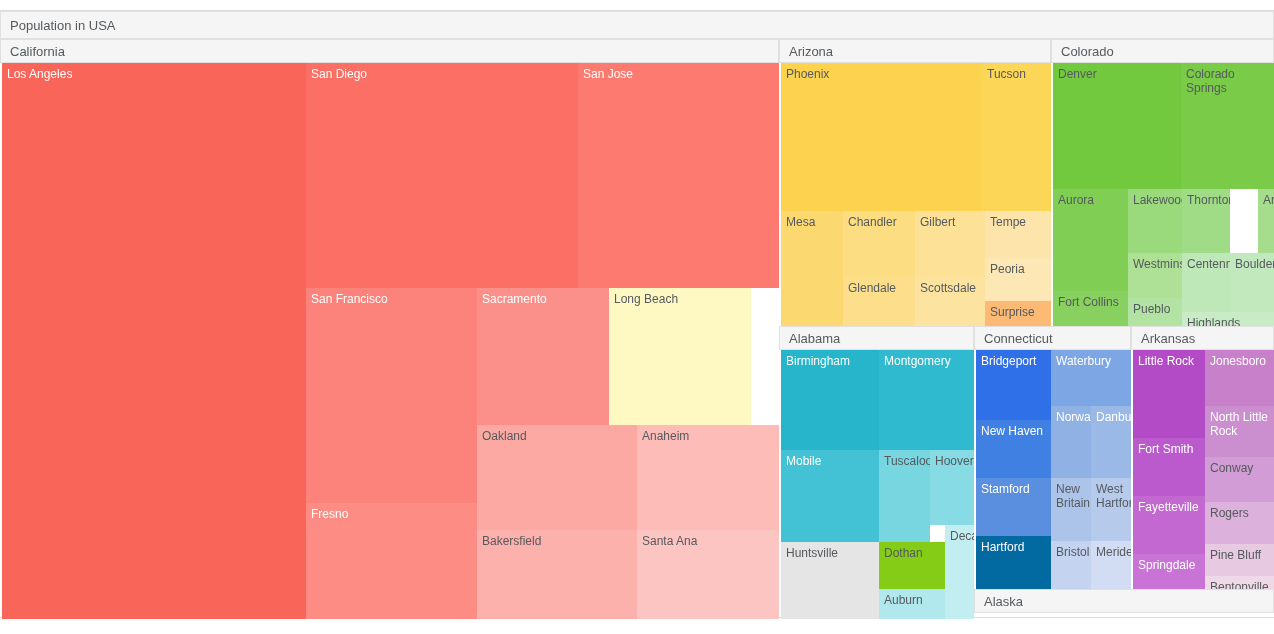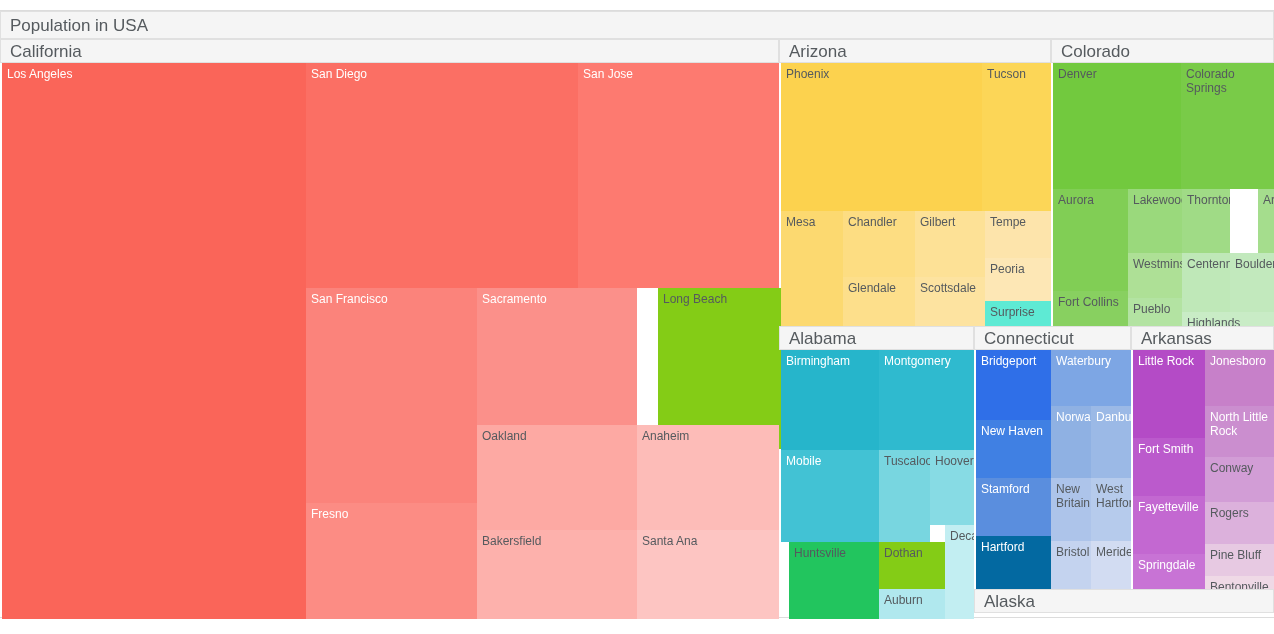--- a/index.html
+++ b/index.html
@@ -33,21 +33,21 @@
     background: #ffffff;
   }
 
   
   .hdr {
     position: absolute;
     box-sizing: border-box;
     background: #f5f5f5;
     border: 1px solid #e0e0e0;
     color: #555a5e;
-    font-size: 17px;
+    font-size: 13px;
     line-height: 1;
     display: flex;
     align-items: center;
     padding-left: 9px;
     overflow: hidden;
     white-space: nowrap;
     text-align: center;
   }
 
   
@@ -103,21 +103,21 @@
     </div>
 
     <div class="cell nowrap" style="left:306px; top:277px; width:171px; height:215px; background:#fb837b;">
       <span class="lbl lt">San Francisco</span>
     </div>
 
     <div class="cell nowrap" style="left:477px; top:277px; width:160px; height:137px; background:#fb908a;">
       <span class="lbl lt">Sacramento</span>
     </div>
 
-    <div class="cell nowrap" style="left:658px; top:277px; width:142px; height:161px; background:#84cc16;">
+    <div class="cell nowrap" style="left:609px; top:277px; width:142px; height:161px; background:#fef9c3;">
       <span class="lbl dk">Long Beach</span>
     </div>
 
     <div class="cell nowrap" style="left:477px; top:414px; width:160px; height:105px; background:#fda9a3;">
       <span class="lbl dk">Oakland</span>
     </div>
 
     <div class="cell nowrap" style="left:637px; top:414px; width:142px; height:105px; background:#fdbcb8;">
       <span class="lbl dk">Anaheim</span>
     </div>
@@ -163,21 +163,21 @@
     </div>
 
     <div class="cell nowrap" style="left:985px; top:200px; width:66px; height:47px; background:#fde4ab;">
       <span class="lbl dk">Tempe</span>
     </div>
 
     <div class="cell nowrap" style="left:985px; top:247px; width:66px; height:43px; background:#fde7b5;">
       <span class="lbl dk">Peoria</span>
     </div>
 
-    <div class="cell nowrap" style="left:985px; top:290px; width:66px; height:35px; background:#5eead4;">
+    <div class="cell nowrap" style="left:985px; top:290px; width:66px; height:35px; background:#fdba74;">
       <span class="lbl dk">Surprise</span>
     </div>
 
     <div class="hdr" style="left:1051px; top:28px; width:223px; height:24px;">
       <span>Colorado</span>
     </div>
 
     <div class="cell nowrap" style="left:1053px; top:52px; width:128px; height:126px; background:#72c93e;">
       <span class="lbl dk">Denver</span>
     </div>
@@ -235,21 +235,21 @@
     </div>
 
     <div class="cell nowrap" style="left:879px; top:339px; width:95px; height:100px; background:#2fbacf;">
       <span class="lbl lt">Montgomery</span>
     </div>
 
     <div class="cell nowrap" style="left:781px; top:439px; width:98px; height:92px; background:#42c2d4;">
       <span class="lbl lt">Mobile</span>
     </div>
 
-    <div class="cell nowrap" style="left:781px; top:531px; width:98px; height:77px; background:#22c55e;margin-left:8px;">
+    <div class="cell nowrap" style="left:781px; top:531px; width:98px; height:77px; background:#e5e5e5;">
       <span class="lbl dk">Huntsville</span>
     </div>
 
     <div class="cell nowrap" style="left:879px; top:439px; width:51px; height:92px; background:#78d6e0;">
       <span class="lbl dk">Tuscaloosa</span>
     </div>
 
     <div class="cell nowrap" style="left:930px; top:439px; width:44px; height:75px; background:#87dbe4;">
       <span class="lbl dk">Hoover</span>
     </div>

